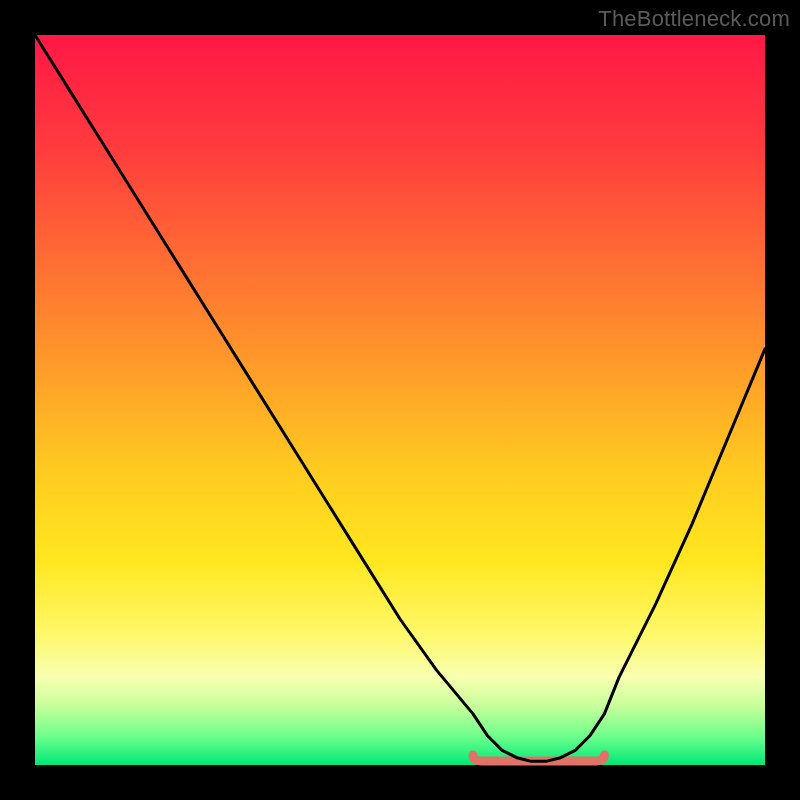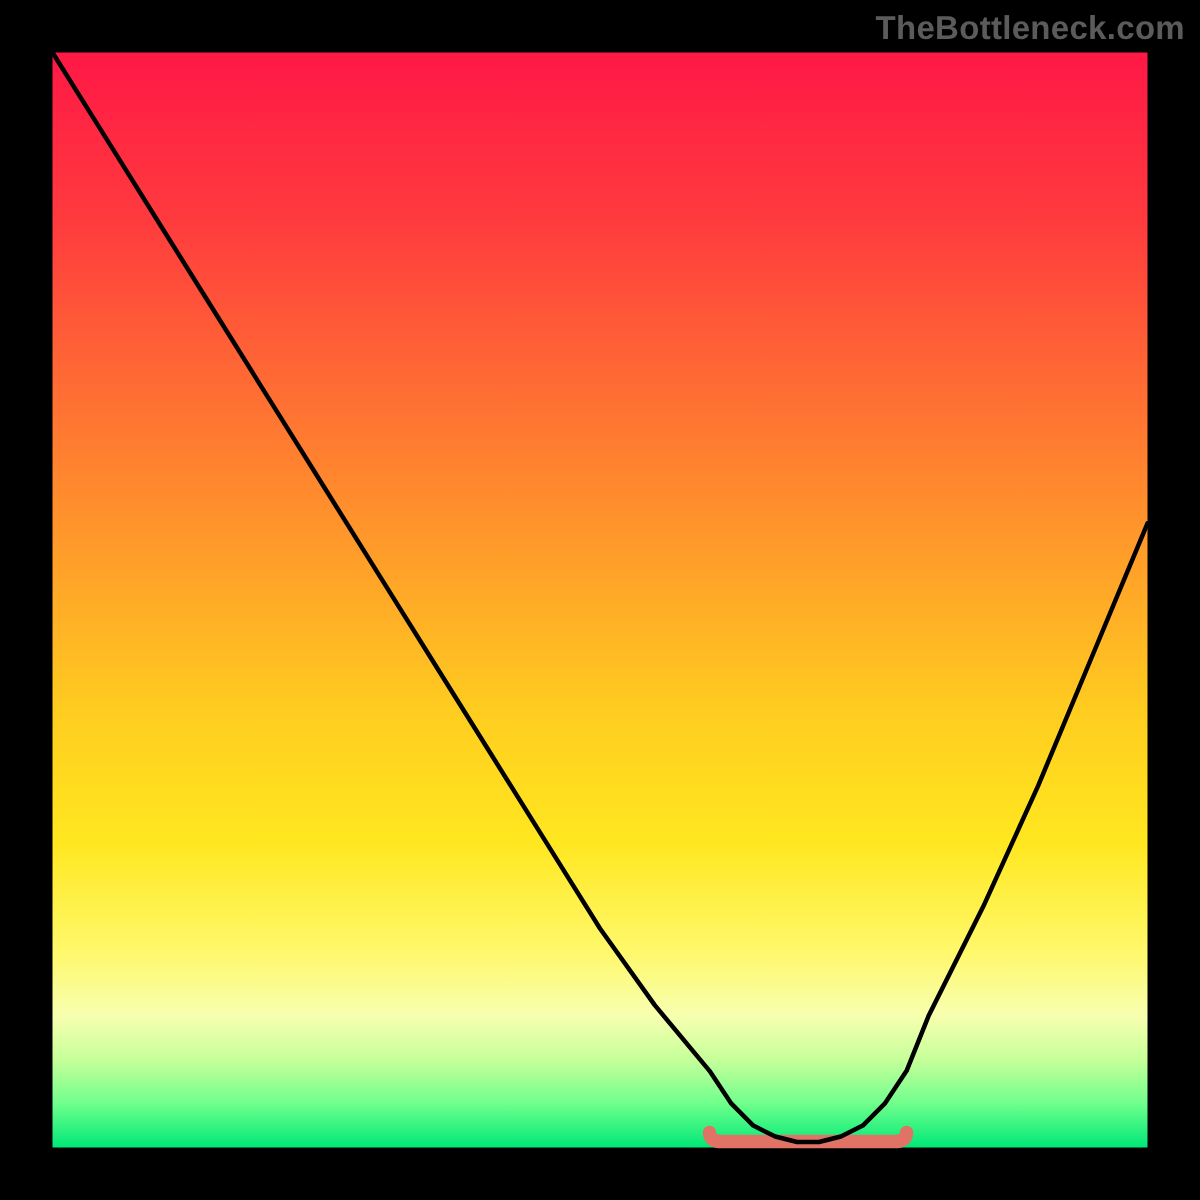--- a/index.html
+++ b/index.html
@@ -16,21 +16,21 @@
     top: 0;
     left: 0;
     width: 800px;
     height: 800px;
   }
   .watermark {
     position: absolute;
     top: 6px;
     right: 10px;
     font-size: 22px;
-    font-weight: 700;
+    font-weight: 400;
     color: #5b5b5b;
     letter-spacing: 0.2px;
   }
 </style>
 </head>
 <body>
 
 <svg class="stage" viewBox="0 0 800 800" xmlns="http://www.w3.org/2000/svg">
   <defs>
     <linearGradient id="bg-grad" x1="0" y1="0" x2="0" y2="1">

